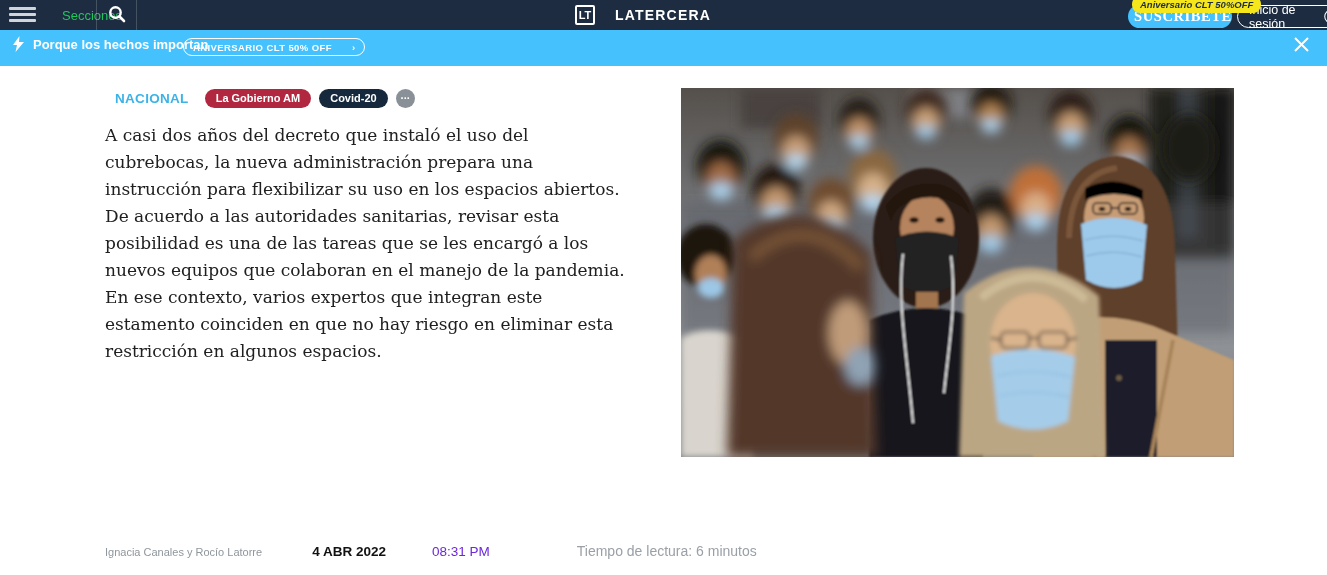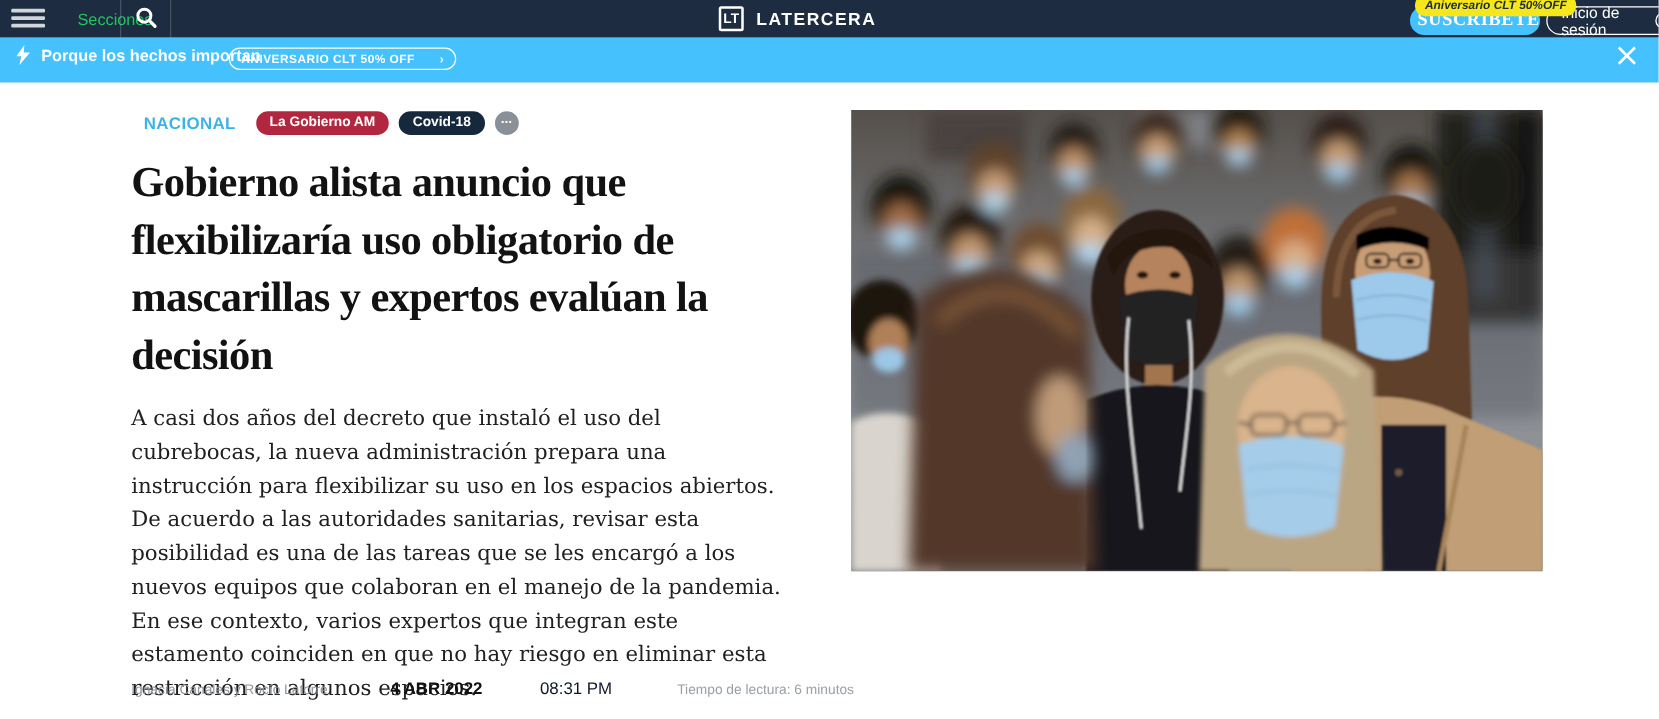--- a/index.html
+++ b/index.html
@@ -10,21 +10,21 @@
   body{ width:1327px; height:575px; position:relative; overflow:hidden; background:#fff;
         font-family:"Liberation Sans", sans-serif; }
 
   
   .topbar{ position:absolute; top:0; left:0; width:1327px; height:30px; background:var(--navy); z-index:5; }
   .hamburger{ position:absolute; left:9px; top:7px; width:27px; height:16px; cursor:pointer; }
   .hamburger span{ display:block; height:2.6px; background:#cfd5da; margin-bottom:3.4px; border-radius:1px; }
   .secciones-label{ position:absolute; left:62px; top:8px; color:#22c55e; font-size:13px; cursor:pointer; }
   .vdiv{ position:absolute; top:0; width:1px; height:30px; background:rgba(255,255,255,.18); }
   .search-btn{ position:absolute; left:102px; top:4px; width:30px; height:22px; background:none; border:none; cursor:pointer; }
-  .logo{ position:absolute; left:575px; top:5px; display:flex; gap:10px; align-items:center; cursor:pointer; }
+  .logo{ position:absolute; left:575px; top:5px; display:flex; gap:20px; align-items:center; cursor:pointer; }
   .logo-box{ width:20px; height:20px; border:2px solid #fff; border-radius:2px; color:#fff; font-weight:bold;
              font-size:11px; display:flex; align-items:center; justify-content:center; }
   .logo-text{ color:#fff; font-size:14px; font-weight:bold; letter-spacing:1.2px; }
   .promo-badge{ position:absolute; left:1132px; top:-4px; background:var(--yellow); color:var(--navy);
                 font-size:9.5px; font-weight:bold; font-style:italic; padding:3px 8px; border-radius:8px;
                 z-index:7; white-space:nowrap; }
   .subscribe-btn{ position:absolute; left:1128px; top:5px; width:104px; height:23px; background:var(--cyan);
                   color:#fff; border:none; border-radius:13px; font-family:"Liberation Serif", serif;
                   font-weight:bold; font-size:14.5px; letter-spacing:.6px; cursor:pointer; z-index:6; }
   .login-btn{ position:absolute; left:1237px; top:5px; width:108px; height:23px; border:1.5px solid #fff;
@@ -50,22 +50,22 @@
   .tag.navy{ background:var(--navy-tag); }
   .more-btn{ width:19px; height:19px; border-radius:50%; background:var(--gray-tag); color:#fff; border:none;
              font-weight:bold; font-size:11px; line-height:10px; text-align:center; cursor:pointer; padding:0 0 6px 0; }
   .headline{ margin:16px 0 0 0; font-family:"Liberation Serif", serif; font-weight:bold; font-size:34px;
              line-height:46px; letter-spacing:-0.5px; color:var(--text); width:545px; }
   .lead{ margin:14px 0 16px 0; font-family:"DejaVu Serif", serif; font-size:17px; line-height:27px;
          color:#202020; width:522px; }
   .byline{ position:absolute; left:105px; top:543px; display:flex; align-items:baseline; white-space:nowrap;gap:40px; }
   .authors{ color:#8f969c; font-size:11px; margin-right:10px; }
   .date{ color:#111; font-weight:bold; font-size:13.5px; margin-right:6px; }
-  .time{ color:#0f172a; font-size:13.5px; margin-right:12px; }
-  .read-time{ color:var(--muted); font-size:11px; }
+  .time{ color:#6d28d9; font-size:13.5px; margin-right:12px; }
+  .read-time{ color:var(--muted); font-size:14px;margin-left:35px; }
 
   
   .photo{ position:absolute; left:681px; top:88px; width:553px; height:369px; overflow:hidden; background:#6f7277; }
 </style>
 </head>
 <body>
 
 <header class="topbar">
   <div class="hamburger">
       <span></span>
@@ -113,24 +113,23 @@
         <line x1="2" y1="2" x2="15" y2="15" stroke="#fff" stroke-width="2"></line>
         <line x1="15" y1="2" x2="2" y2="15" stroke="#fff" stroke-width="2"></line>
       </svg>
   </button>
 </div>
 
 <main class="article">
   <div class="meta-row">
     <span class="section-label">NACIONAL</span>
     <span class="tag red">La Gobierno AM</span>
-    <span class="tag navy">Covid-18</span>
+    <span class="tag navy">Covid-20</span>
     <button class="more-btn">...</button>
   </div>
-  <h1 class="headline">Gobierno alista anuncio que flexibilizaría uso obligatorio de mascarillas y expertos evalúan la decisión</h1>
   <p class="lead">A casi dos años del decreto que instaló el uso del cubrebocas, la nueva administración prepara una instrucción para flexibilizar su uso en los espacios abiertos. De acuerdo a las autoridades sanitarias, revisar esta posibilidad es una de las tareas que se les encargó a los nuevos equipos que colaboran en el manejo de la pandemia. En ese contexto, varios expertos que integran este estamento coinciden en que no hay riesgo en eliminar esta restricción en algunos espacios.</p>
 </main>
 
 <div class="byline">
   <span class="authors">Ignacia Canales y Rocío Latorre</span>
   <span class="date">4 ABR 2022</span>
   <span class="time">08:31 PM</span>
   <span class="read-time">Tiempo de lectura: 6 minutos</span>
 </div>
 

